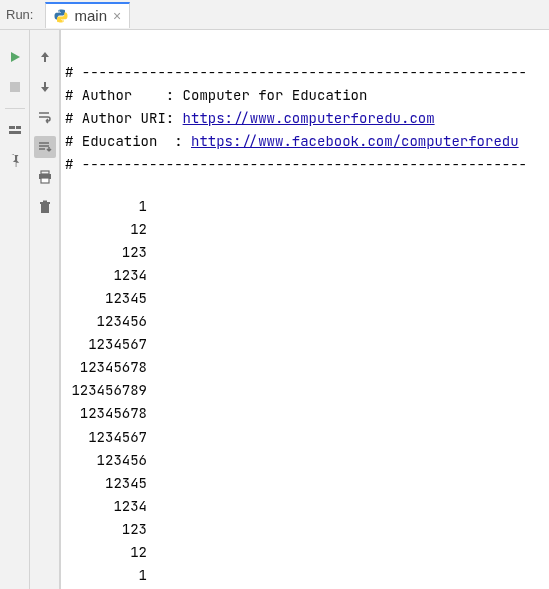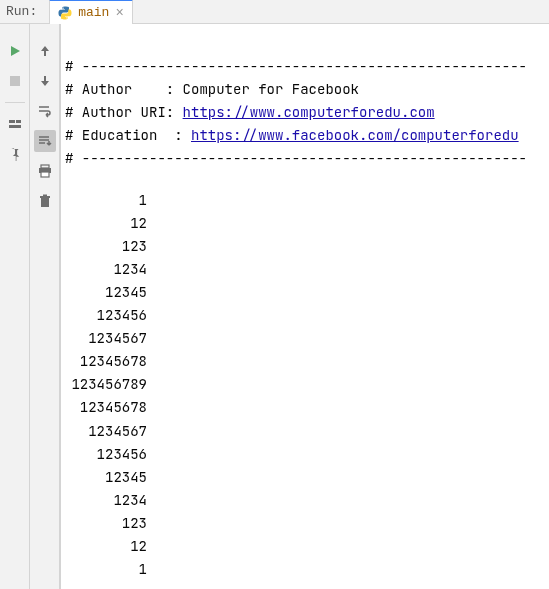--- a/index.html
+++ b/index.html
@@ -9,42 +9,41 @@
       background: #f2f2f2;
       color: #000;
       width: 549px;
       height: 589px;
       overflow: hidden;
     }
     .panel { display: flex; flex-direction: column; height: 100%; }
     .tab-row {
       display: flex;
       align-items: center;
-      height: 24px;
+      height: 30px;
       background: #f2f2f2;
       border-bottom: 1px solid #d4d4d4;
       padding-left: 6px;
       gap: 12px;
-      font-family: Liberation Mono, monospace;
     }
     .panel-label { color: #595959; font-size: 13px; }
     .tab {
       display: flex;
       align-items: center;
       gap: 6px;
       height: 26px;
       padding: 0 8px;
       background: #fff;
       border-top: 2px solid #3b82f6;
       border-left: 1px solid #d4d4d4;
       border-right: 1px solid #d4d4d4;
       cursor: pointer;
     }
     .tab-icon { width: 14px; height: 14px; display: flex; align-items: center; justify-content: center; }
-    .tab-label { color: #a16207; font-size: 13px; }
+    .tab-label { color: #404040; font-size: 15px; }
     .tab-close { color: #999; font-size: 14px; line-height: 1; cursor: pointer; }
     .body { flex: 1; display: flex; background: #f2f2f2; min-height: 0; }
     .col1 {
       width: 30px;
       display: flex;
       flex-direction: column;
       align-items: center;
       gap: 8px;
       padding-top: 16px;
       border-right: 1px solid #d4d4d4;
@@ -164,19 +163,19 @@
         <svg width="14" height="14" viewBox="0 0 14 14">
             <rect x="3" y="4" width="8" height="9" fill="currentColor"></rect>
             <rect x="2" y="2" width="10" height="2" fill="currentColor"></rect>
             <rect x="5" y="0.5" width="4" height="1.5" fill="currentColor"></rect>
           </svg>
       </div>
     </div>
 
     <div class="console">
 <span># -----------------------------------------------------</span>
-<span><span># Author    : </span><span>Computer for Facebook</span></span>
+<span><span># Author    : </span><span>Computer for Education</span></span>
 <span><span># Author URI: </span><a href="#">https://www.computerforedu.com</a></span>
 <span><span># Education  : </span><a href="#">https://www.facebook.com/computerforedu</a></span>
 <span># -----------------------------------------------------</span>
 <div class="pyramid" id="pyramid"><span class="pyr-line">1</span><span class="pyr-line">12</span><span class="pyr-line">123</span><span class="pyr-line">1234</span><span class="pyr-line">12345</span><span class="pyr-line">123456</span><span class="pyr-line">1234567</span><span class="pyr-line">12345678</span><span class="pyr-line">123456789</span><span class="pyr-line">12345678</span><span class="pyr-line">1234567</span><span class="pyr-line">123456</span><span class="pyr-line">12345</span><span class="pyr-line">1234</span><span class="pyr-line">123</span><span class="pyr-line">12</span><span class="pyr-line">1</span></div></div>
   </div>
 </div>
 
 </body></html>

